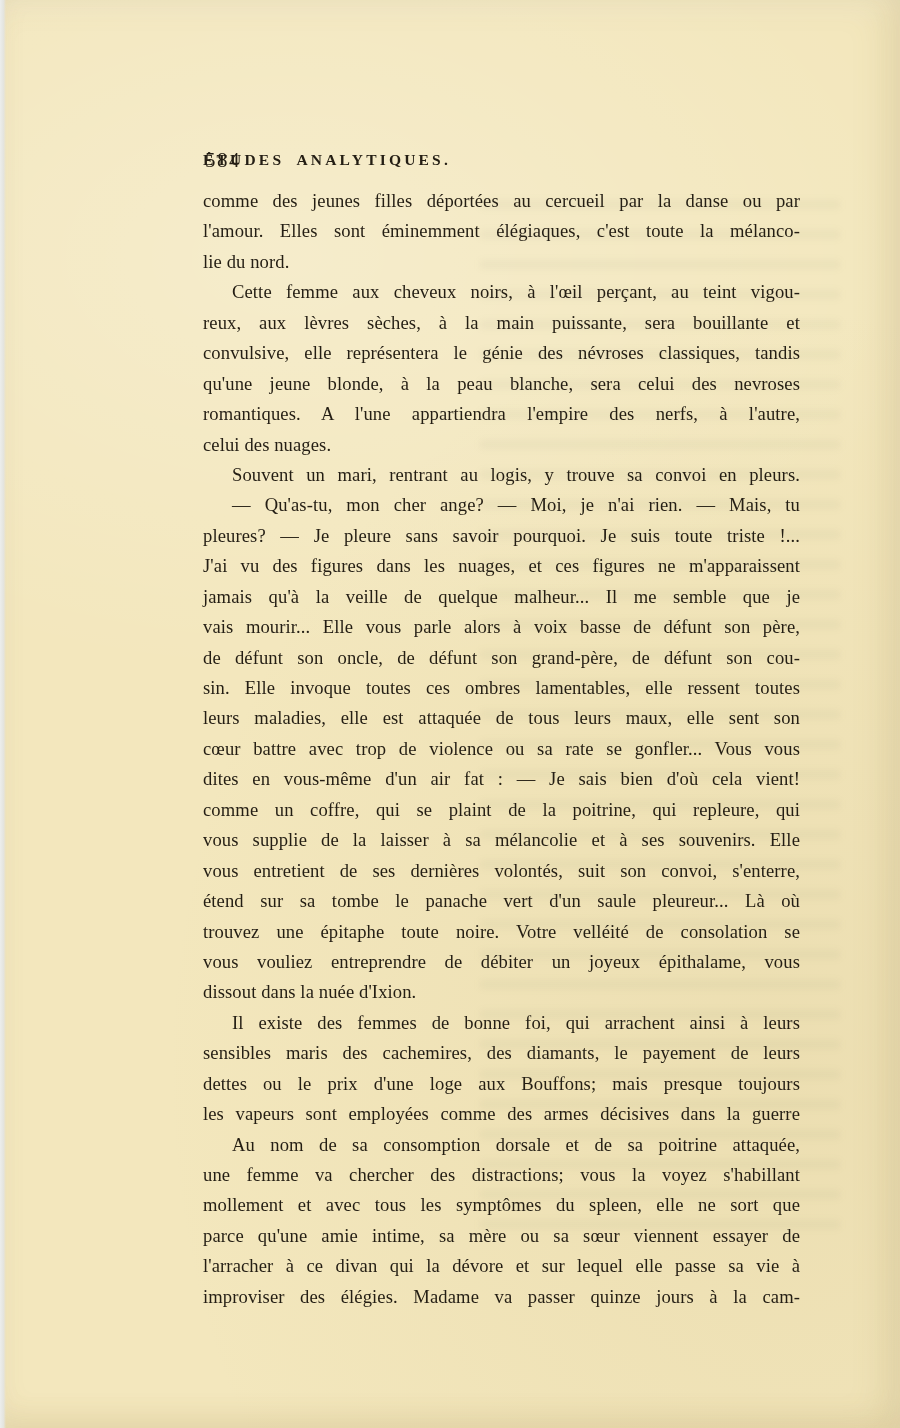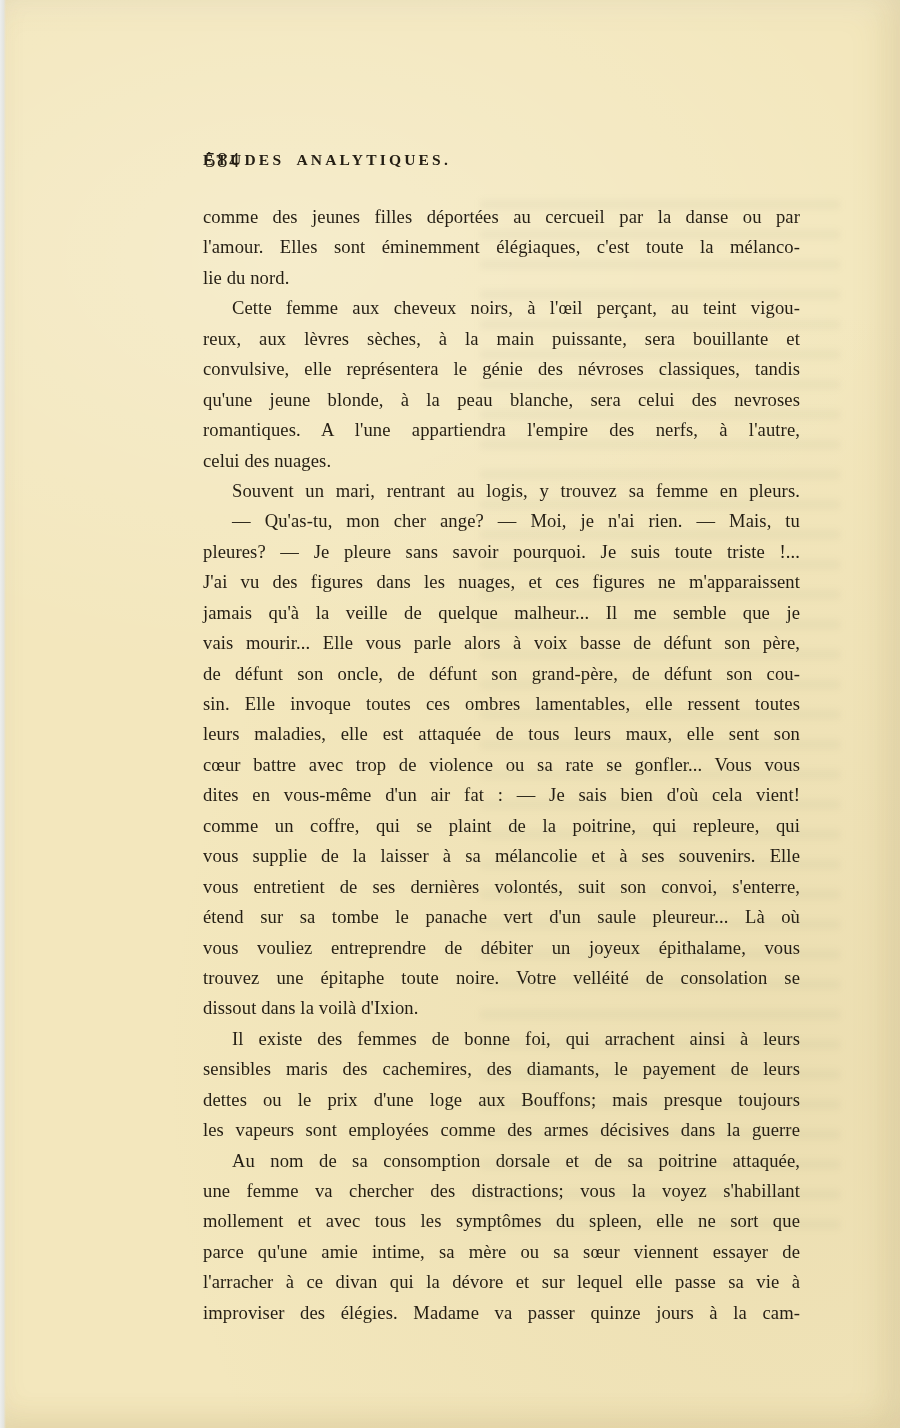--- a/index.html
+++ b/index.html
@@ -56,21 +56,20 @@
     letter-spacing: 3.2px;
     word-spacing: 6px;
   }
   .text-block {
     position: absolute;
     top: 186px; left: 203px;
     width: 597px;
     font-size: 18.6px;
     line-height: 30.45px;
     letter-spacing: 0.1px;
-    margin-top: 16px;
   }
   .line {
     height: 30.45px;
     white-space: nowrap;
     overflow: visible;
     text-align: justify;
     text-align-last: justify;
   }
   .line.indent { text-indent: 29px; }
   .line.end { text-align-last: left; }
@@ -90,38 +89,38 @@
   <div class="text-block">
       <div class="line">comme des jeunes filles déportées au cercueil par la danse ou par</div>
       <div class="line">l'amour. Elles sont éminemment élégiaques, c'est toute la mélanco-</div>
       <div class="line end">lie du nord.</div>
       <div class="line indent">Cette femme aux cheveux noirs, à l'œil perçant, au teint vigou-</div>
       <div class="line">reux, aux lèvres sèches, à la main puissante, sera bouillante et</div>
       <div class="line">convulsive, elle représentera le génie des névroses classiques, tandis</div>
       <div class="line">qu'une jeune blonde, à la peau blanche, sera celui des nevroses</div>
       <div class="line">romantiques. A l'une appartiendra l'empire des nerfs, à l'autre,</div>
       <div class="line end">celui des nuages.</div>
-      <div class="line indent">Souvent un mari, rentrant au logis, y trouvez sa femme en pleurs.</div>
+      <div class="line indent">Souvent un mari, rentrant au logis, y trouve sa convoi en pleurs.</div>
       <div class="line indent">— Qu'as-tu, mon cher ange? — Moi, je n'ai rien. — Mais, tu</div>
       <div class="line">pleures? — Je pleure sans savoir pourquoi. Je suis toute triste !...</div>
       <div class="line">J'ai vu des figures dans les nuages, et ces figures ne m'apparaissent</div>
       <div class="line">jamais qu'à la veille de quelque malheur... Il me semble que je</div>
       <div class="line">vais mourir... Elle vous parle alors à voix basse de défunt son père,</div>
       <div class="line">de défunt son oncle, de défunt son grand-père, de défunt son cou-</div>
       <div class="line">sin. Elle invoque toutes ces ombres lamentables, elle ressent toutes</div>
       <div class="line">leurs maladies, elle est attaquée de tous leurs maux, elle sent son</div>
       <div class="line">cœur battre avec trop de violence ou sa rate se gonfler... Vous vous</div>
       <div class="line">dites en vous-même d'un air fat : — Je sais bien d'où cela vient!</div>
       <div class="line">comme un coffre, qui se plaint de la poitrine, qui repleure, qui</div>
       <div class="line">vous supplie de la laisser à sa mélancolie et à ses souvenirs. Elle</div>
       <div class="line">vous entretient de ses dernières volontés, suit son convoi, s'enterre,</div>
       <div class="line">étend sur sa tombe le panache vert d'un saule pleureur... Là où</div>
+      <div class="line">trouvez une épitaphe toute noire. Votre velléité de consolation se</div>
       <div class="line">vous vouliez entreprendre de débiter un joyeux épithalame, vous</div>
-      <div class="line">trouvez une épitaphe toute noire. Votre velléité de consolation se</div>
-      <div class="line end">dissout dans la voilà d'Ixion.</div>
+      <div class="line end">dissout dans la nuée d'Ixion.</div>
       <div class="line indent">Il existe des femmes de bonne foi, qui arrachent ainsi à leurs</div>
       <div class="line">sensibles maris des cachemires, des diamants, le payement de leurs</div>
       <div class="line">dettes ou le prix d'une loge aux Bouffons; mais presque toujours</div>
       <div class="line">les vapeurs sont employées comme des armes décisives dans la guerre</div>
       <div class="line indent">Au nom de sa consomption dorsale et de sa poitrine attaquée,</div>
       <div class="line">une femme va chercher des distractions; vous la voyez s'habillant</div>
       <div class="line">mollement et avec tous les symptômes du spleen, elle ne sort que</div>
       <div class="line">parce qu'une amie intime, sa mère ou sa sœur viennent essayer de</div>
       <div class="line">l'arracher à ce divan qui la dévore et sur lequel elle passe sa vie à</div>
       <div class="line">improviser des élégies. Madame va passer quinze jours à la cam-</div>

